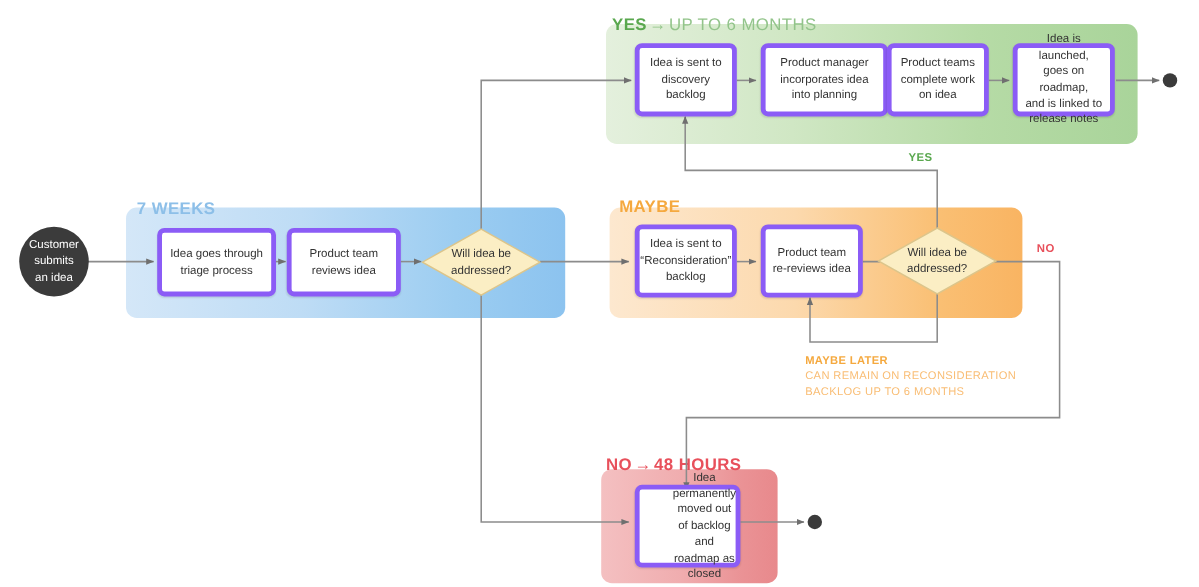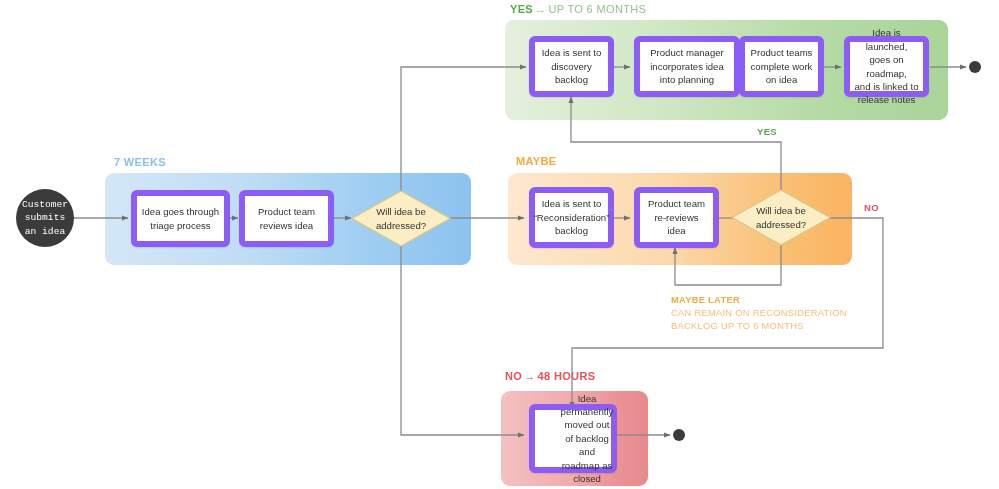--- a/index.html
+++ b/index.html
@@ -25,30 +25,31 @@
     width: 999px;
     height: 489px;
     pointer-events: none;
   }
   .band {
     position: absolute;
     border-radius: 9px;
   }
   .band-label {
     position: absolute;
-    font-size: 11px;
+    font-size: 14px;
     font-weight: bold;
     letter-spacing: 0.35px;
     white-space: nowrap;
     line-height: 13px;
+    margin-top: 11px;
   }
   .node {
     position: absolute;
     background: #ffffff;
-    border: 6px solid #8b5cf6;
+    border: 4px solid #8b5cf6;
     border-radius: 6px;
     box-sizing: border-box;
     display: flex;
     align-items: center;
     justify-content: center;
     text-align: center;
     font-size: 9.6px;
     line-height: 13.4px;
     color: #333333;
     box-shadow: 0 1px 1.5px rgba(0,0,0,0.10);
@@ -79,21 +80,20 @@
     position: absolute;
     border-radius: 50%;
     background: #3b3b3b;
     display: flex;
     align-items: center;
     justify-content: center;
     text-align: center;
     color: #ffffff;
     font-size: 9.6px;
     line-height: 13.4px;
-    font-family: Liberation Mono, monospace;
   }
   .dot {
     position: absolute;
     border-radius: 50%;
     background: #3b3b3b;
   }
   .edge-label {
     position: absolute;
     font-size: 9.5px;
     font-weight: bold;

